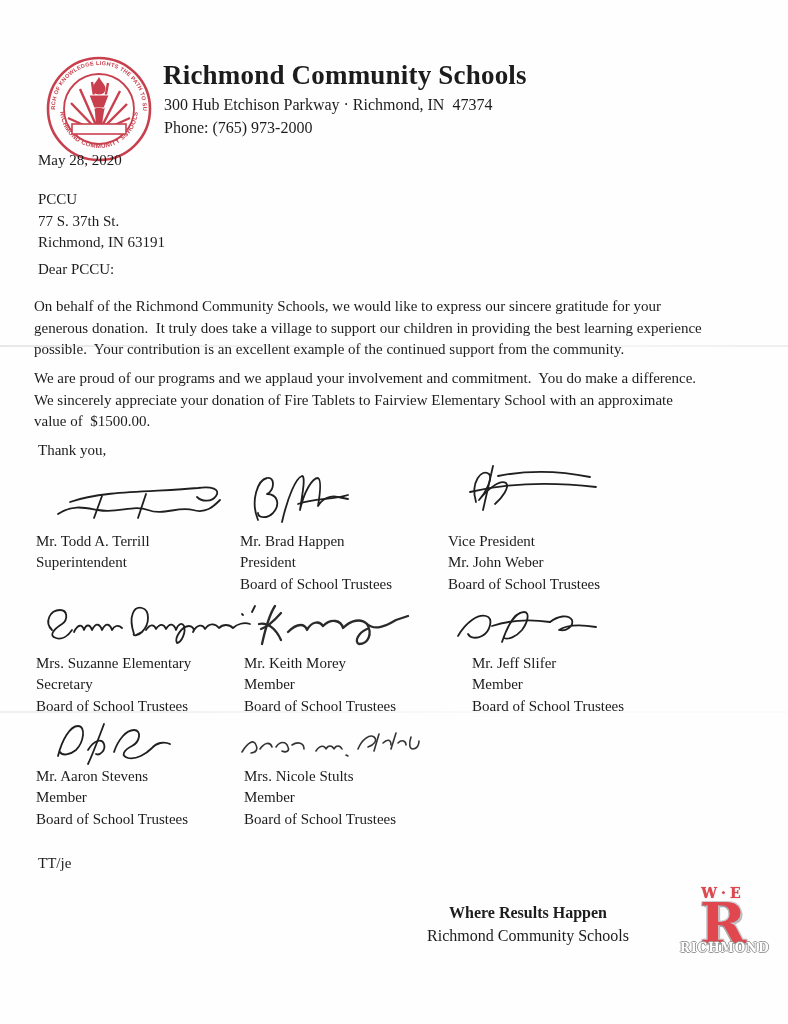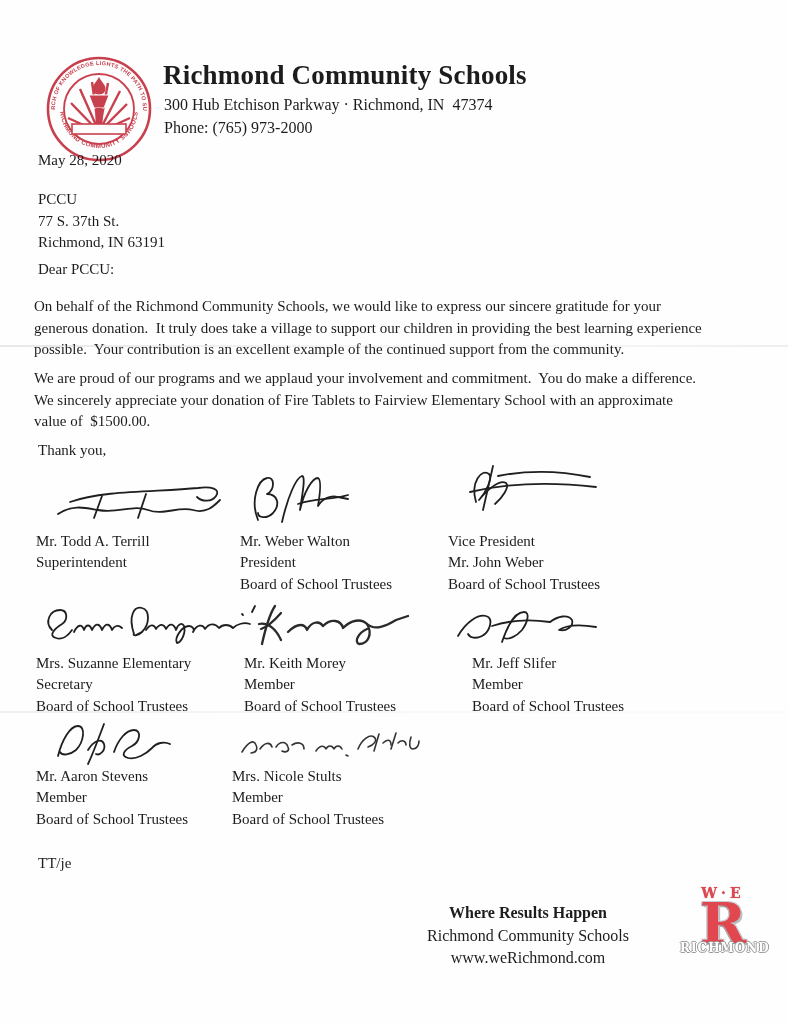--- a/index.html
+++ b/index.html
@@ -122,21 +122,21 @@
     <path d="M22,32 C60,23 105,22 148,27"></path>
     <path d="M50,16 C85,9 118,12 142,17"></path>
   </svg>
 
   <div class="abs sig-col" style="left:36px;top:531px">
     <div>Mr. Todd A. Terrill</div>
     <div>Superintendent</div>
     <div></div>
   </div>
   <div class="abs sig-col" style="left:240px;top:531px">
-    <div>Mr. Weber Walton</div>
+    <div>Mr. Brad Happen</div>
     <div>President</div>
     <div>Board of School Trustees</div>
   </div>
   <div class="abs sig-col" style="left:448px;top:531px">
     <div>Vice President</div>
     <div>Mr. John Weber</div>
     <div>Board of School Trustees</div>
   </div>
 
   <svg class="sig-svg" style="left:36px;top:596px" width="220" height="52" viewBox="0 0 220 52">
@@ -196,32 +196,31 @@
     <path d="M164,5 L159,21"></path>
     <path d="M166,15 C170,11 174,13 174,17"></path>
     <path d="M179,9 C177,15 177,21 181,21 C185,21 187,17 187,13"></path>
   </svg>
 
   <div class="abs sig-col" style="left:36px;top:766px">
     <div>Mr. Aaron Stevens</div>
     <div>Member</div>
     <div>Board of School Trustees</div>
   </div>
-  <div class="abs sig-col" style="left:232px;top:766px">
+  <div class="abs sig-col" style="left:244px;top:766px">
     <div>Mrs. Nicole Stults</div>
     <div>Member</div>
     <div>Board of School Trustees</div>
   </div>
 
   <div class="abs body-text initials">TT/je</div>
 
   <div class="abs footer-text">
     <div class="footer-tagline">Where Results Happen</div>
     <div>Richmond Community Schools</div>
-    <div>www.weRichmond.com</div>
   </div>
 
   <div class="abs wer-logo">
     <div class="wer-top">W·E</div>
     <div class="wer-r">R</div>
     <div class="wer-bottom">RICHMOND</div>
   </div>
 
   <div class="abs crease c1"></div>
   <div class="abs crease c2"></div>

